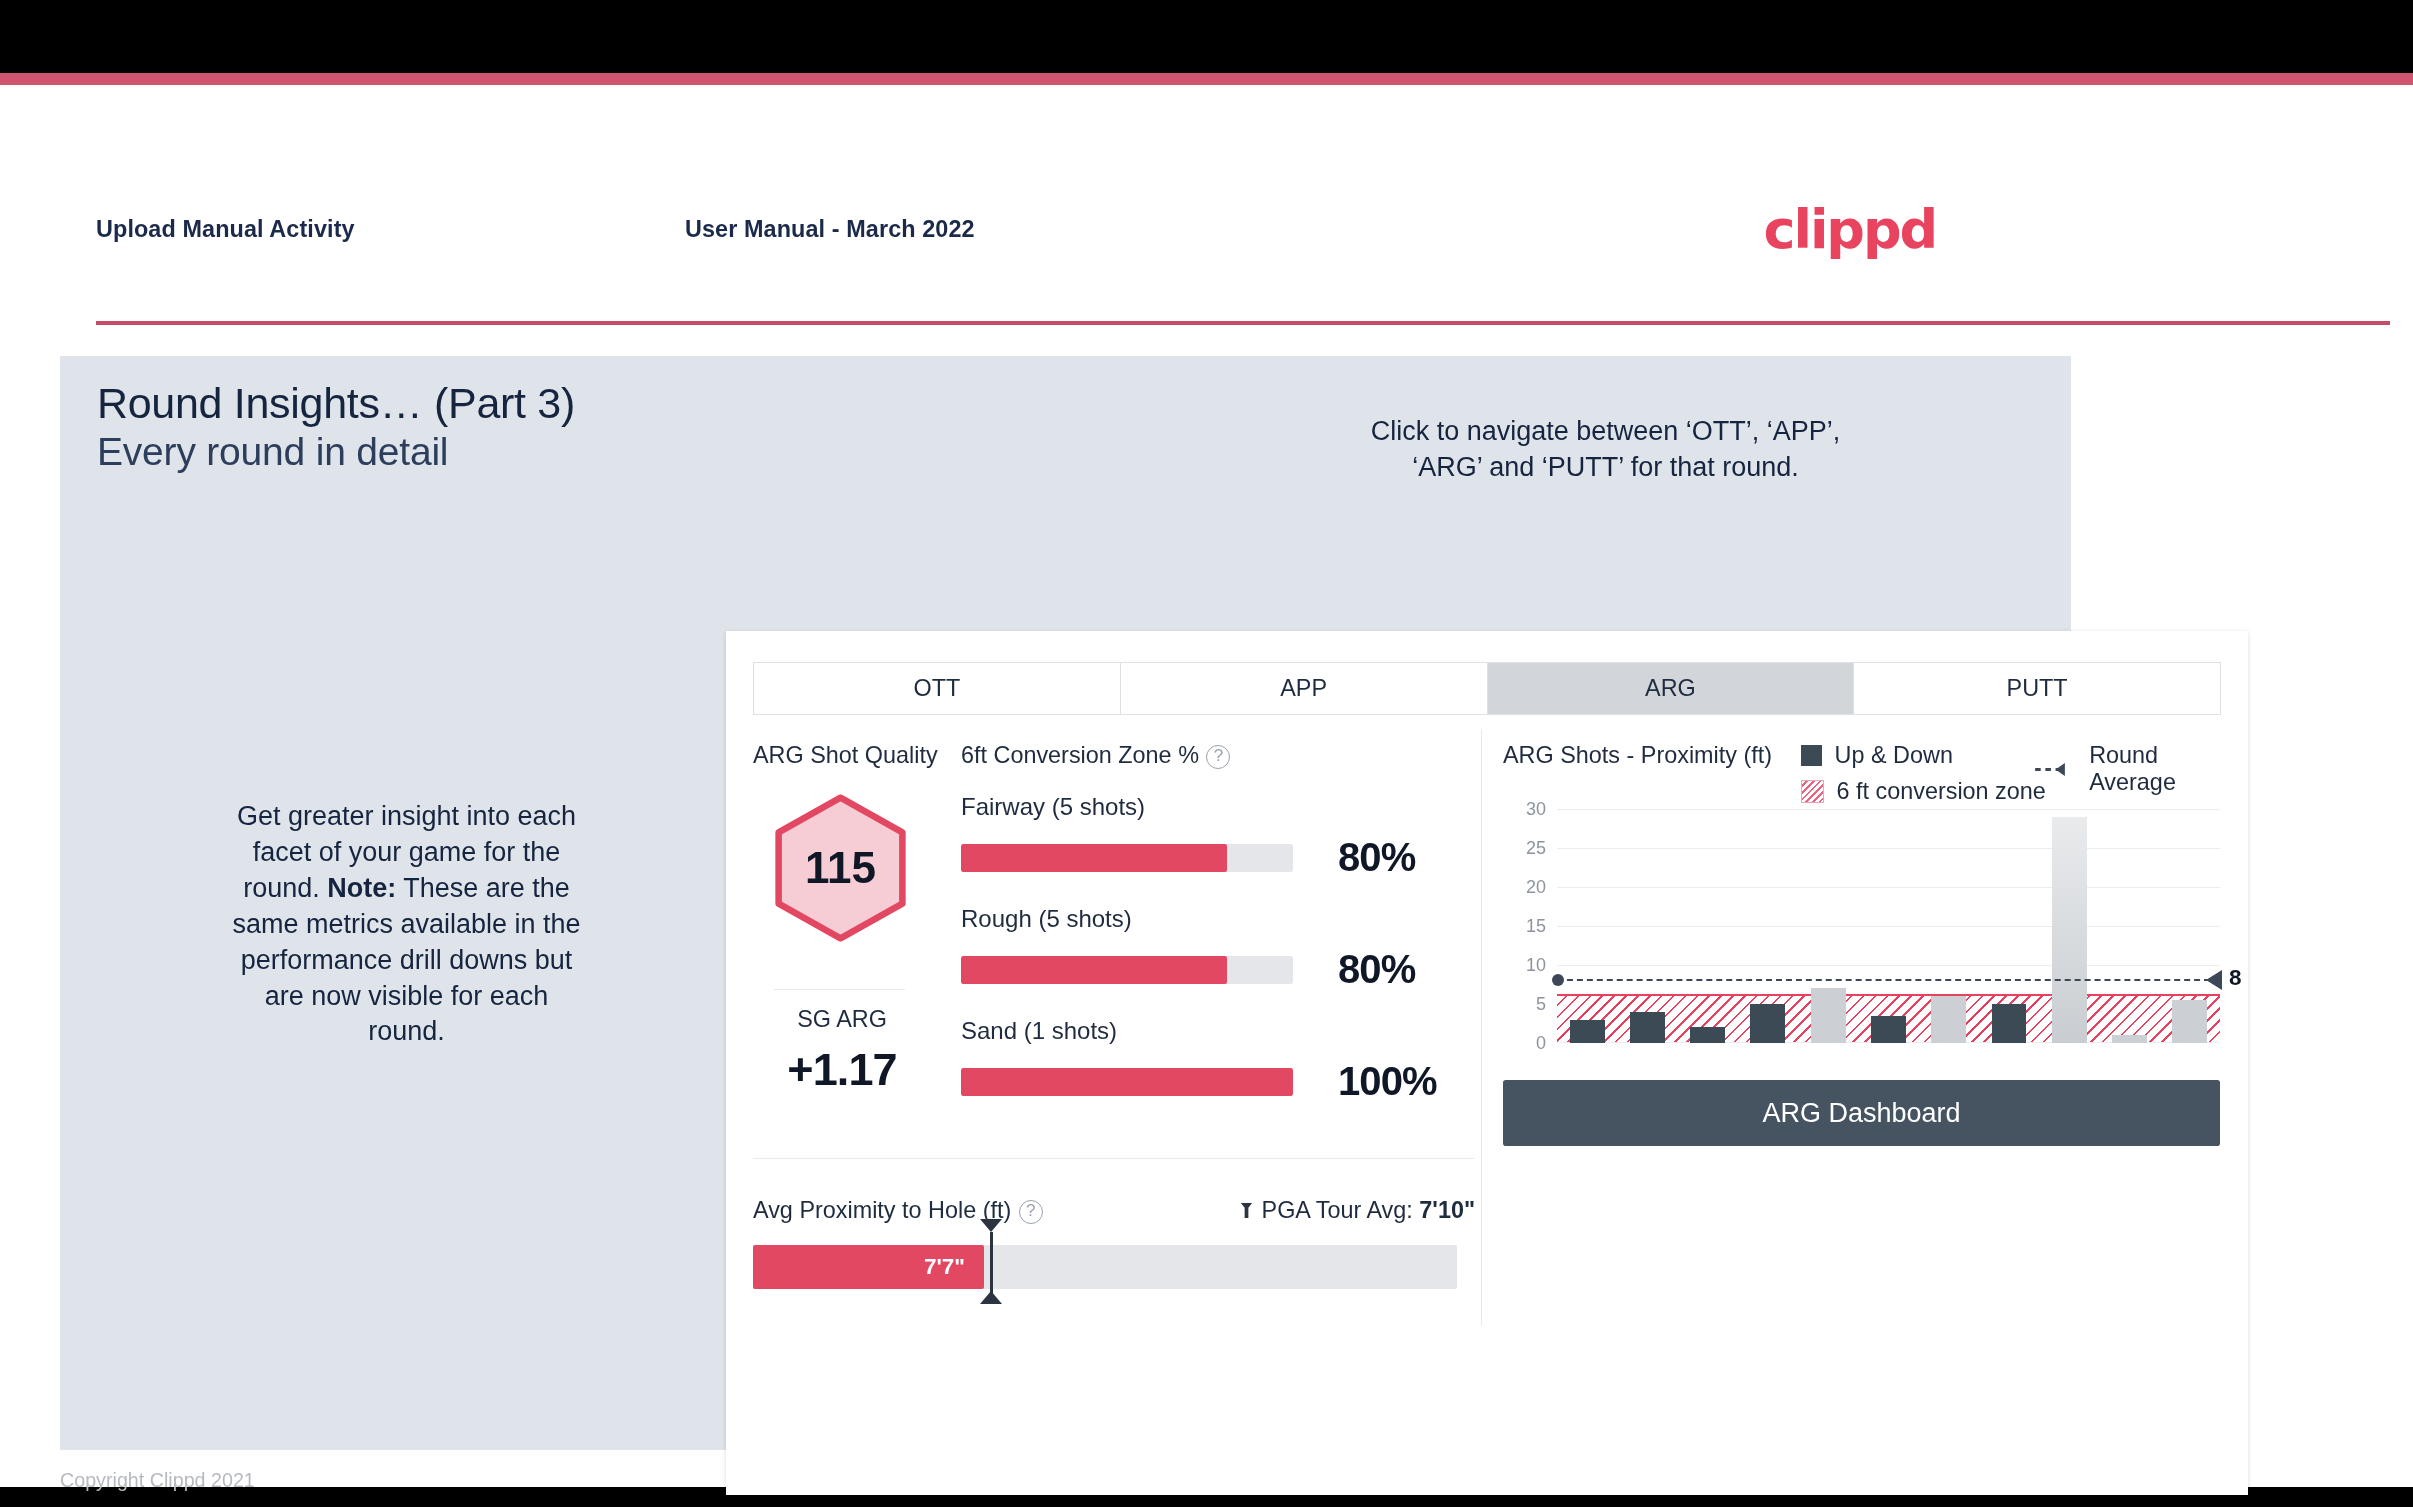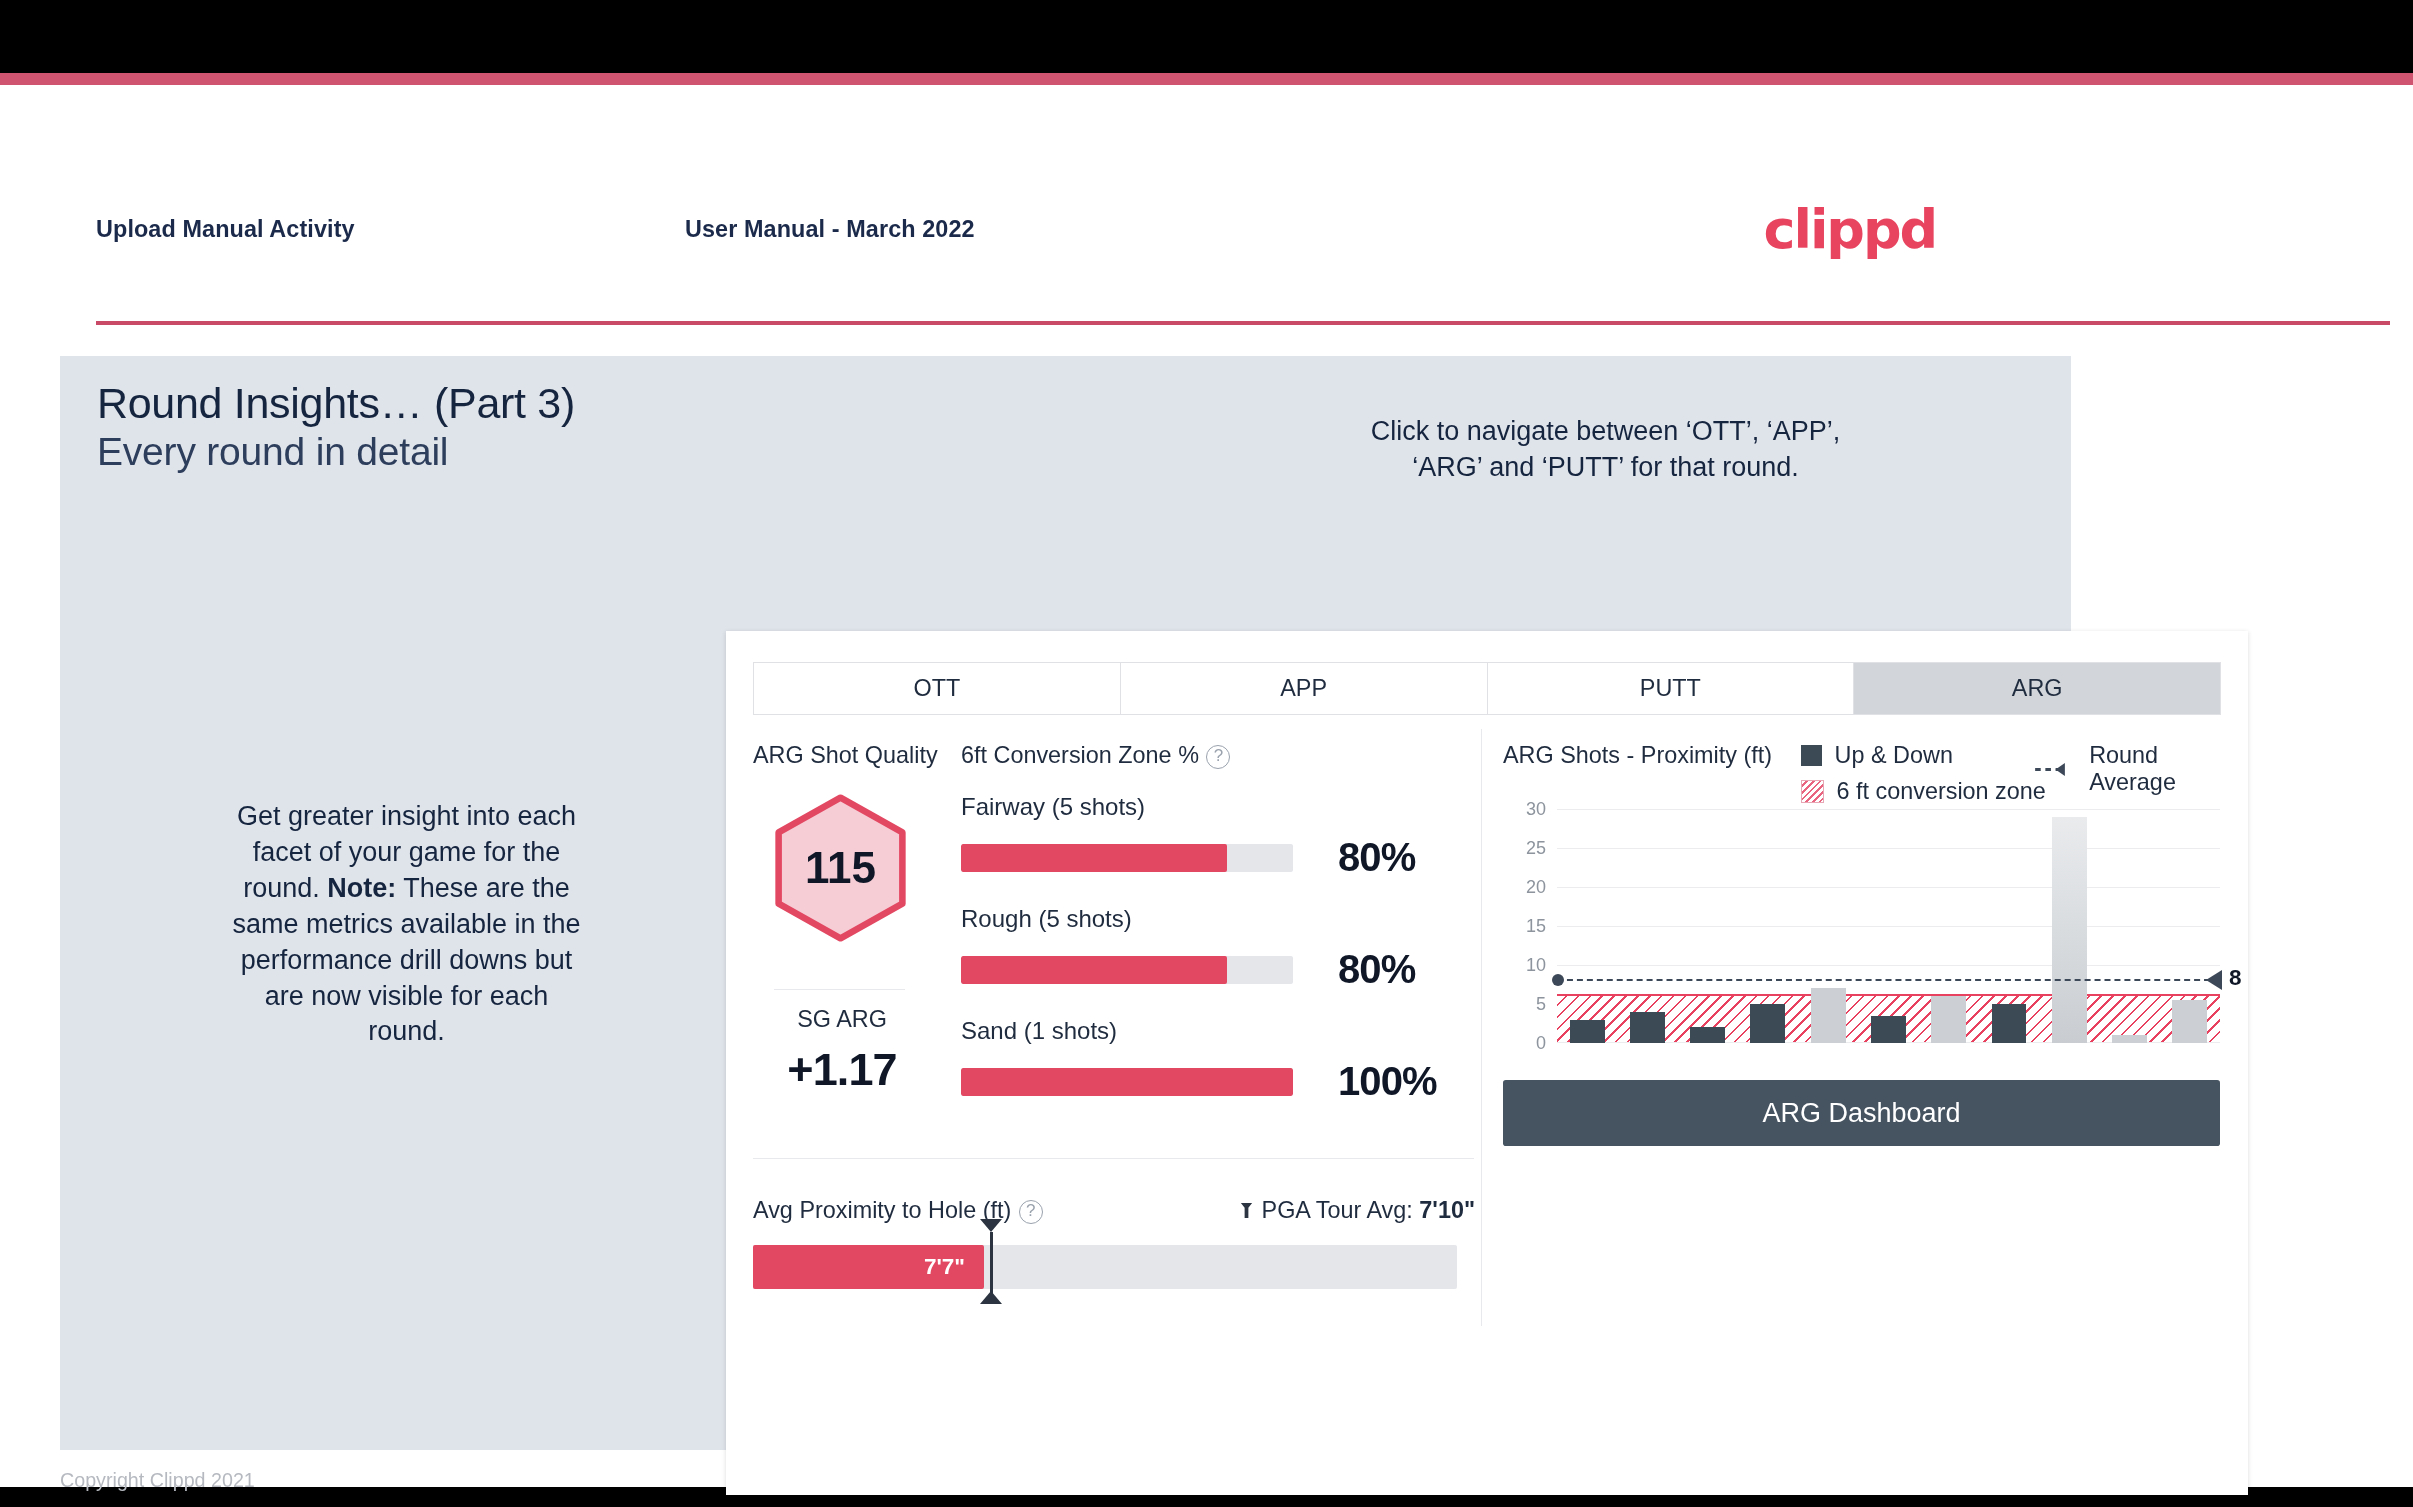--- a/index.html
+++ b/index.html
@@ -149,22 +149,22 @@
       <path d="M62 116 L49 90 L75 90 Z" fill="#cf4a68"></path>
     </svg>
 
   </div>
 
   <div class="app-card">
 
     <div class="tabs">
       <div class="tab">OTT</div>
       <div class="tab">APP</div>
+      <div class="tab sel">ARG</div>
       <div class="tab">PUTT</div>
-      <div class="tab sel">ARG</div>
     </div>
 
     <div class="split"></div>
 
     <div class="pane-l">
 
       <div class="lbl-sq">ARG Shot Quality</div>
 
       <div class="lbl-cz">
         <span>6ft Conversion Zone %</span><span class="qmark">?</span>

